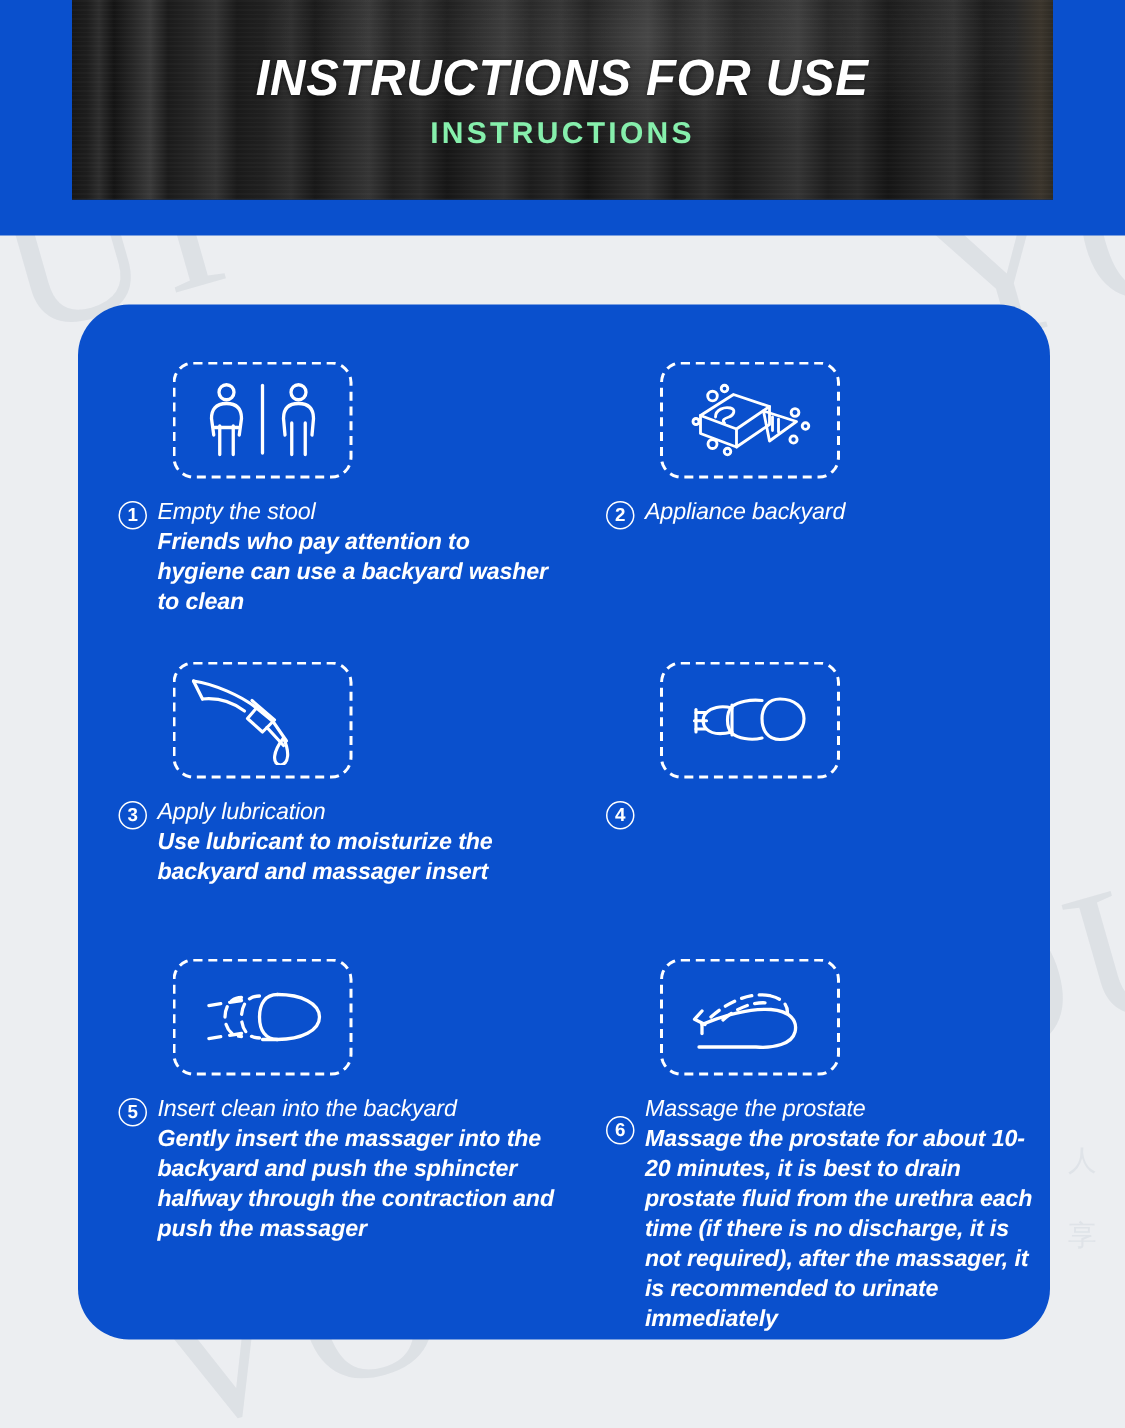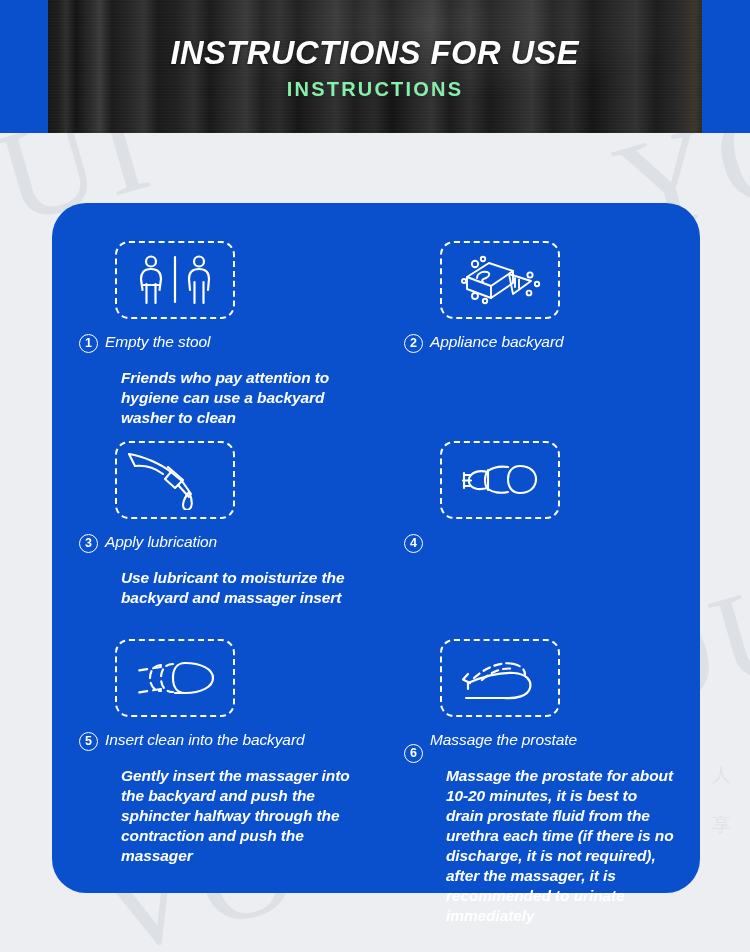--- a/index.html
+++ b/index.html
@@ -49,21 +49,21 @@
     letter-spacing: 1px;
   }
   .wm-cjk.one { top: 764px; }
   .wm-cjk.two { top: 814px; }
 
   
   .header {
     position: absolute;
     left: 0; top: 0;
     width: 750px;
-    height: 133px;
+    height: 157px;
     background: #0a50cd;
     z-index: 2;
     overflow: hidden;
   }
   .header-photo {
     position: absolute;
     left: 48px; top: 0;
     width: 654px;
     height: 133px;
     background-color: #2a2a2a;
@@ -188,21 +188,21 @@
     font-size: 15.5px;
     line-height: 20px;
     margin: 0;
     letter-spacing: -.1px;
   }
   .step-desc {
     font-style: italic;
     font-weight: bold;
     font-size: 15.5px;
     line-height: 20px;
-    margin: 16px;
+    margin: 0;
     letter-spacing: -.1px;
   }
 </style>
 </head>
 <body>
 
 <div class="watermark-layer">
   <div class="wm wm-a">UI</div>
   <div class="wm wm-b">YO</div>
   <div class="wm wm-c">OU</div>

